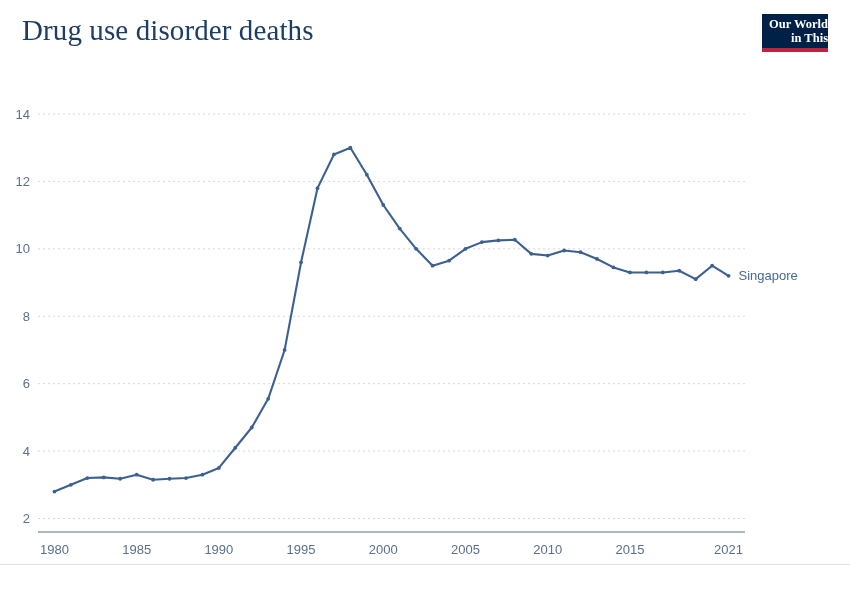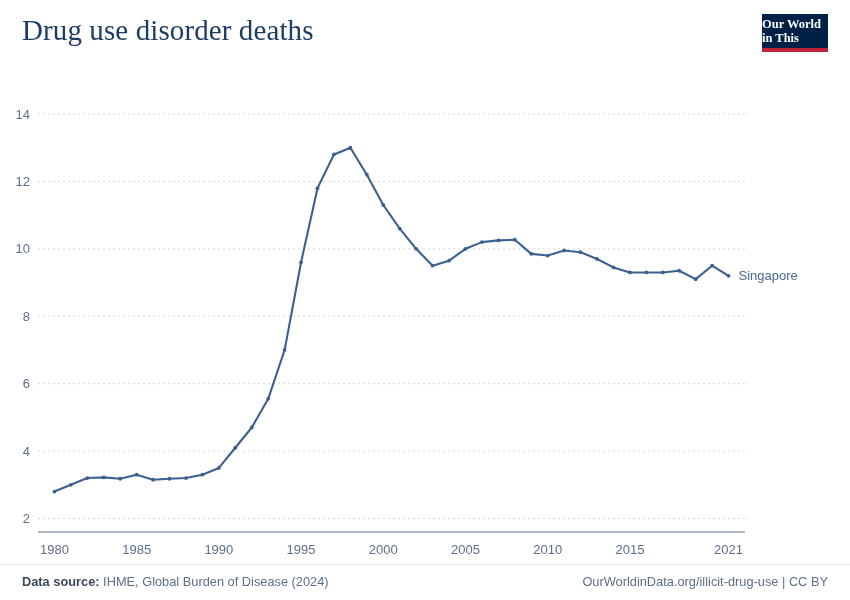--- a/index.html
+++ b/index.html
@@ -39,21 +39,21 @@
     top: 14px;
     right: 22px;
     width: 66px;
     height: 38px;
     background: #002147;
     color: #ffffff;
     font-family: "Liberation Serif", serif;
     font-weight: bold;
     font-size: 12.5px;
     line-height: 14px;
-    text-align: left;
+    text-align: right;
     padding-top: 3px;
     border-bottom: 4px solid #c0233c;
   }
   .chart-area {
     position: absolute;
     left: 0;
     top: 92px;
     width: 850px;
     height: 462px;
   }
@@ -201,20 +201,15 @@
           <circle cx="712.1162790697674" cy="173.69354838709677" r="1.9" class="series-dot"></circle>
           <circle cx="728.5581395348837" cy="183.8064516129033" r="1.9" class="series-dot"></circle>
         </g>
       <g id="serieslabel-group">
           <text x="738.5581395348837" y="188.3064516129033" class="series-label">Singapore</text>
         </g>
     </svg>
   </div>
 
   <div class="footer">
-    <div class="footer-left">
-      <b>Data source:</b>
-      <span>IHME, Global Burden of Disease (2024)</span>
-    </div>
-    <div class="footer-right">OurWorldinData.org/illicit-drug-use | CC BY</div>
   </div>
 
 </div>
 
 </body></html>

